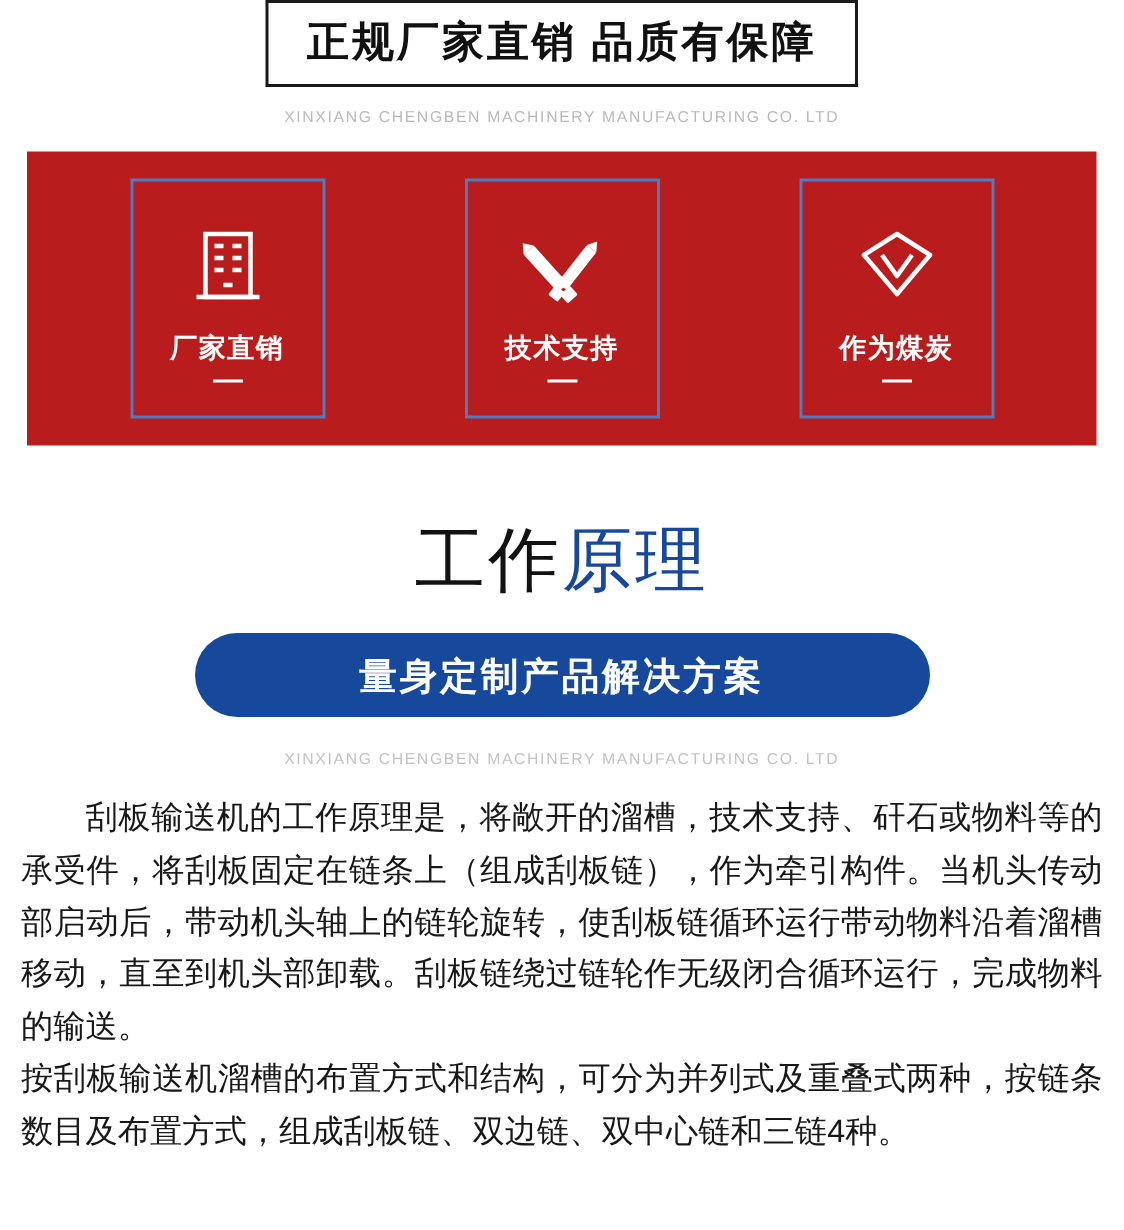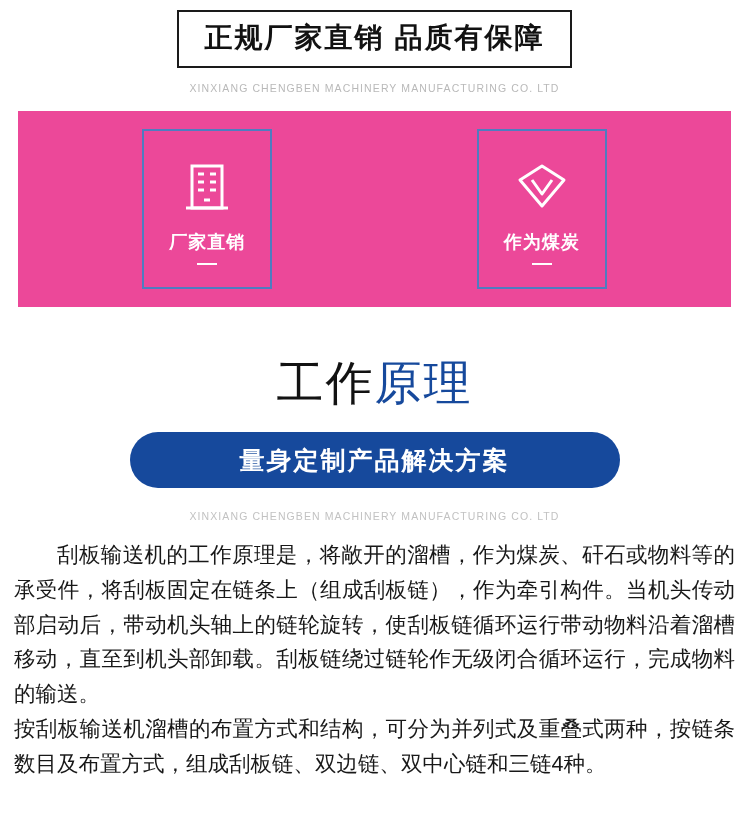--- a/index.html
+++ b/index.html
@@ -18,21 +18,20 @@
     position: relative;
     width: 749px;
     height: 820px;
   }
 
   
   .headline-wrap {
     display: flex;
     justify-content: center;
     align-items: center;
-    padding-top: 10px;
   }
   .headline {
     border: 2px solid #1a1a1a;
     padding: 7px 26px 9px 26px;
     font-size: 28px;
     font-weight: bold;
     letter-spacing: 2px;
     color: #111111;
     font-family: "Liberation Sans", sans-serif;
     white-space: nowrap;
@@ -42,21 +41,21 @@
     font-size: 10.5px;
     letter-spacing: 1.1px;
     color: #b9b9b9;
     margin-top: 14px;
     font-family: "Liberation Sans", sans-serif;
   }
 
   
   .band {
     margin: 17px 18px 0 18px;
-    background: #ec4899;
+    background: #b91c1c;
     height: 196px;
     display: flex;
     align-items: center;
     justify-content: space-around;
     padding: 0 22px;
     box-sizing: border-box;
   }
   .feature {
     width: 130px;
     height: 160px;
@@ -164,20 +163,38 @@
           <line x1="20" y1="32" x2="26" y2="32"></line>
           <line x1="32" y1="32" x2="38" y2="32"></line>
           <line x1="26" y1="42" x2="32" y2="42"></line>
           <line x1="8" y1="50" x2="50" y2="50"></line>
         </svg>
       </div>
       <div class="flabel">厂家直销</div>
       <div class="fbar"></div>
     </div>
 
+    <div class="feature">
+      <div class="ico">
+        <svg width="58" height="56" viewBox="0 0 58 56" fill="#ffffff">
+          <g transform="rotate(-42 29 28)">
+            <rect x="14" y="6" width="9" height="34" rx="1"></rect>
+            <polygon points="14,6 23,6 18.5,0"></polygon>
+            <rect x="14" y="42" width="9" height="8" rx="1"></rect>
+          </g>
+          <g transform="rotate(38 29 28)">
+            <rect x="34" y="8" width="8" height="32" rx="1"></rect>
+            <polygon points="34,8 42,8 38,2"></polygon>
+            <rect x="34" y="42" width="8" height="8" rx="1"></rect>
+          </g>
+        </svg>
+      </div>
+      <div class="flabel">技术支持</div>
+      <div class="fbar"></div>
+    </div>
 
 
     <div class="feature">
       <div class="ico">
         <svg width="60" height="56" viewBox="0 0 60 56" fill="none" stroke="#ffffff" stroke-width="3" stroke-linejoin="round">
           <polygon points="30,8 52,22 30,48 8,22"></polygon>
           <polyline points="20,22 30,36 40,22"></polyline>
         </svg>
       </div>
       <div class="flabel">作为煤炭</div>
@@ -190,17 +207,17 @@
     <span class="dark">工作</span><span class="blue">原理</span>
   </div>
 
   <div class="pill-wrap">
     <div class="pill">量身定制产品解决方案</div>
   </div>
 
   <div class="subline2">XINXIANG CHENGBEN MACHINERY MANUFACTURING CO. LTD</div>
 
   <div class="body-text">
-    <p class="indent">刮板输送机的工作原理是，将敞开的溜槽，作为煤炭、矸石或物料等的承受件，将刮板固定在链条上（组成刮板链），作为牵引构件。当机头传动部启动后，带动机头轴上的链轮旋转，使刮板链循环运行带动物料沿着溜槽移动，直至到机头部卸载。刮板链绕过链轮作无级闭合循环运行，完成物料的输送。</p>
+    <p class="indent">刮板输送机的工作原理是，将敞开的溜槽，技术支持、矸石或物料等的承受件，将刮板固定在链条上（组成刮板链），作为牵引构件。当机头传动部启动后，带动机头轴上的链轮旋转，使刮板链循环运行带动物料沿着溜槽移动，直至到机头部卸载。刮板链绕过链轮作无级闭合循环运行，完成物料的输送。</p>
     <p>按刮板输送机溜槽的布置方式和结构，可分为并列式及重叠式两种，按链条数目及布置方式，组成刮板链、双边链、双中心链和三链4种。</p>
   </div>
 
 </div>
 
 </body></html>

